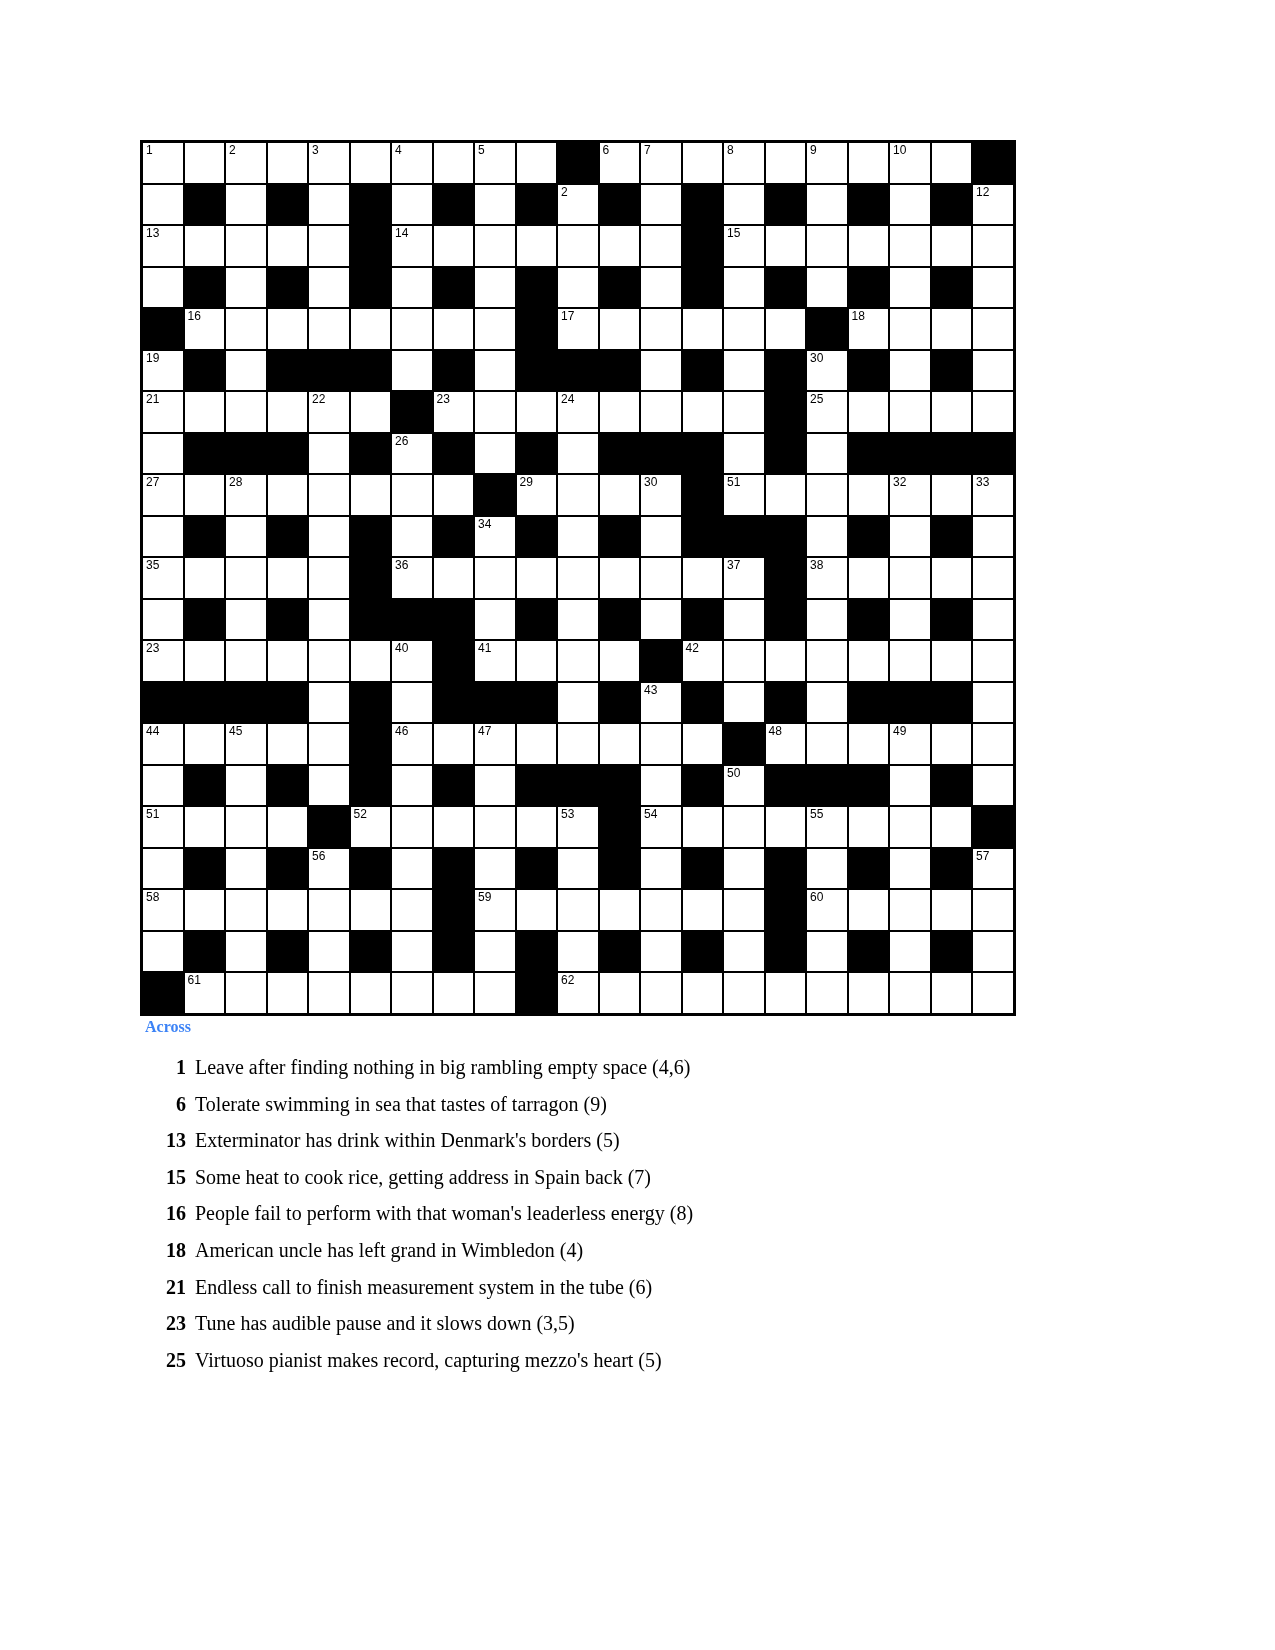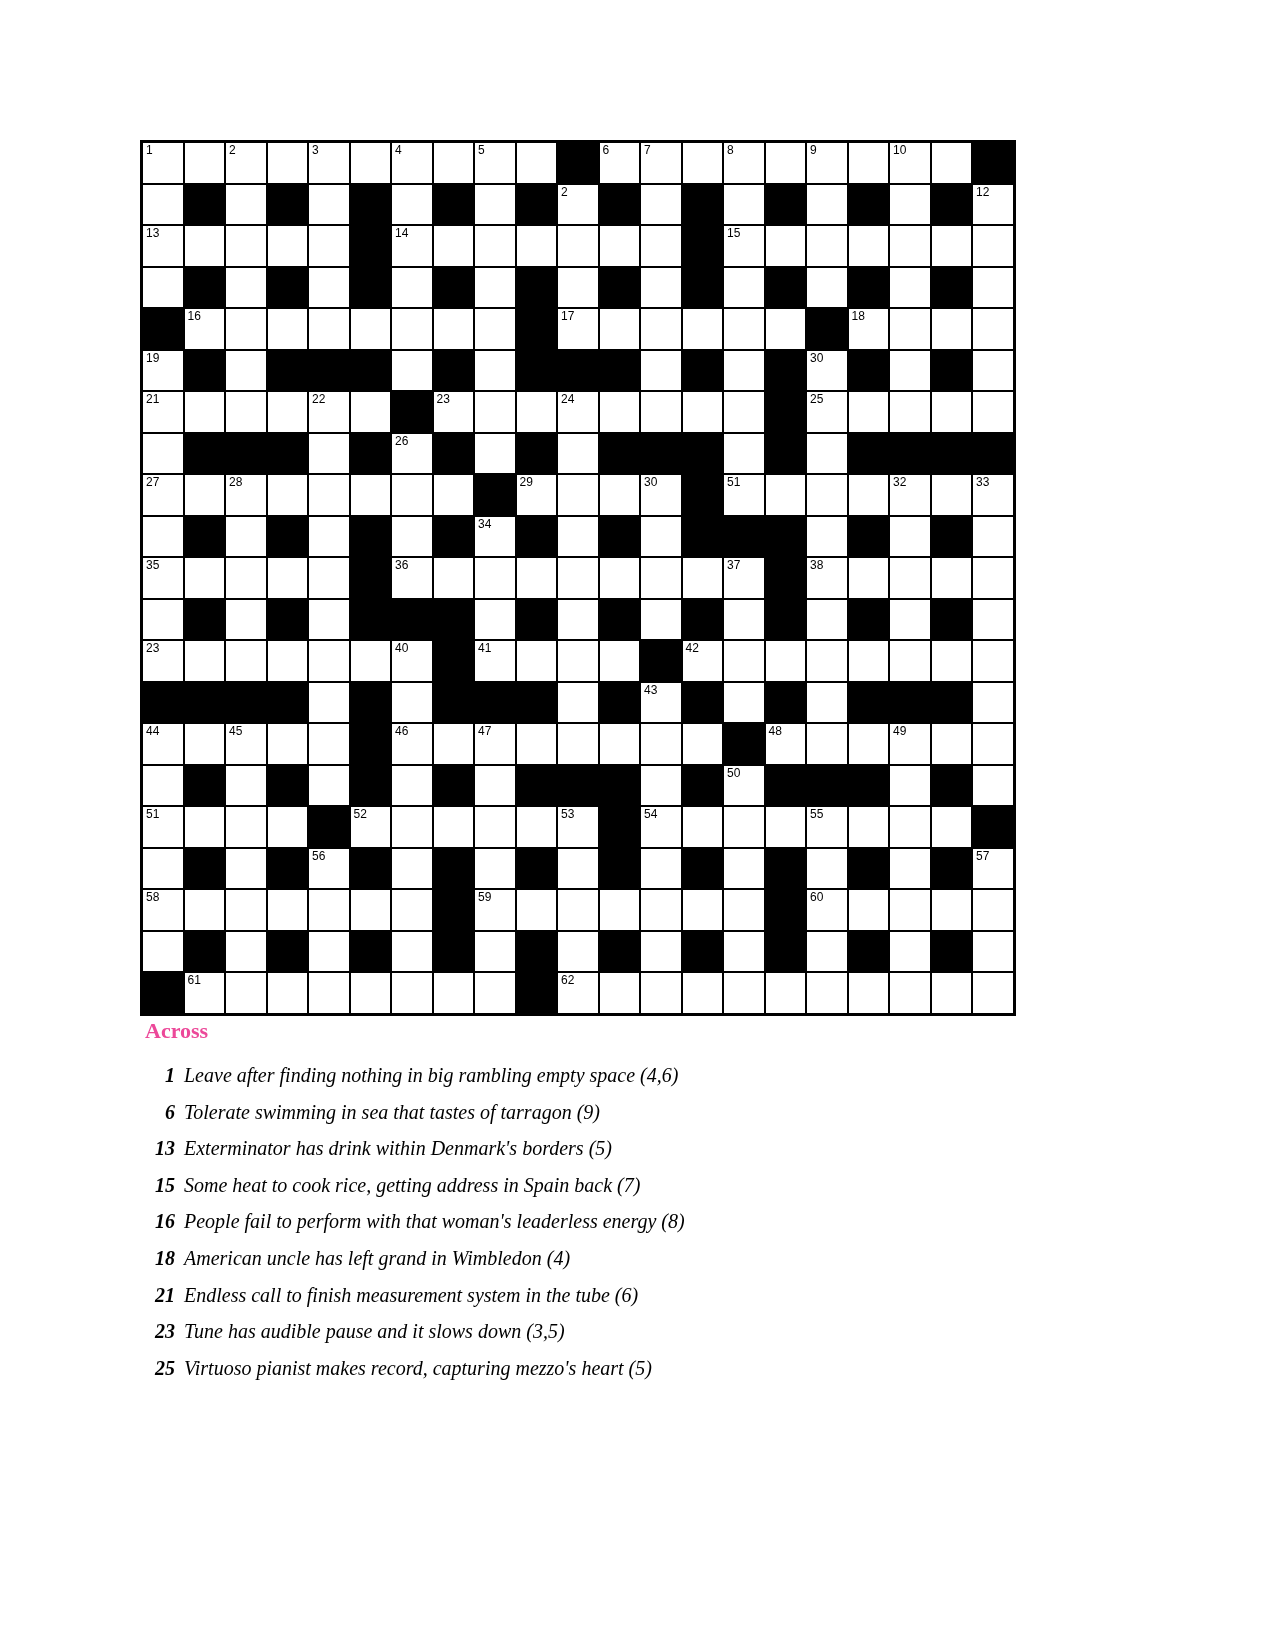--- a/index.html
+++ b/index.html
@@ -25,23 +25,23 @@
   .cellnum {
     position:absolute; top:1px; left:3px;
     font-family:"Liberation Sans", sans-serif;
     font-size:12px; line-height:1.1; color:#000;
     user-select:none;
   }
   .clues {
     position:absolute; left:145px; top:1018px; width:920px;
   }
   .clues-header {
-    font-size:22px; font-weight:bold; margin:0 0 13px 0; color:#ec4899;
+    font-size:16px; font-weight:bold; margin:0 0 13px 0; color:#3b82f6;
   }
-  .clue-list { list-style:none; margin:0; padding:0;font-style:italic; }
+  .clue-list { list-style:none; margin:11px; padding:0; }
   .clue-item { font-size:20px; line-height:36.6px; color:#000; white-space:nowrap; }
   .cnum {
     display:inline-block; width:30px; text-align:right;
     font-weight:bold; margin-right:9px;
   }
 </style>
 </head>
 <body>
 
 <div class="grid" style="grid-template-columns: repeat(21, 41.5px); grid-template-rows: repeat(21, 41.5px);">

